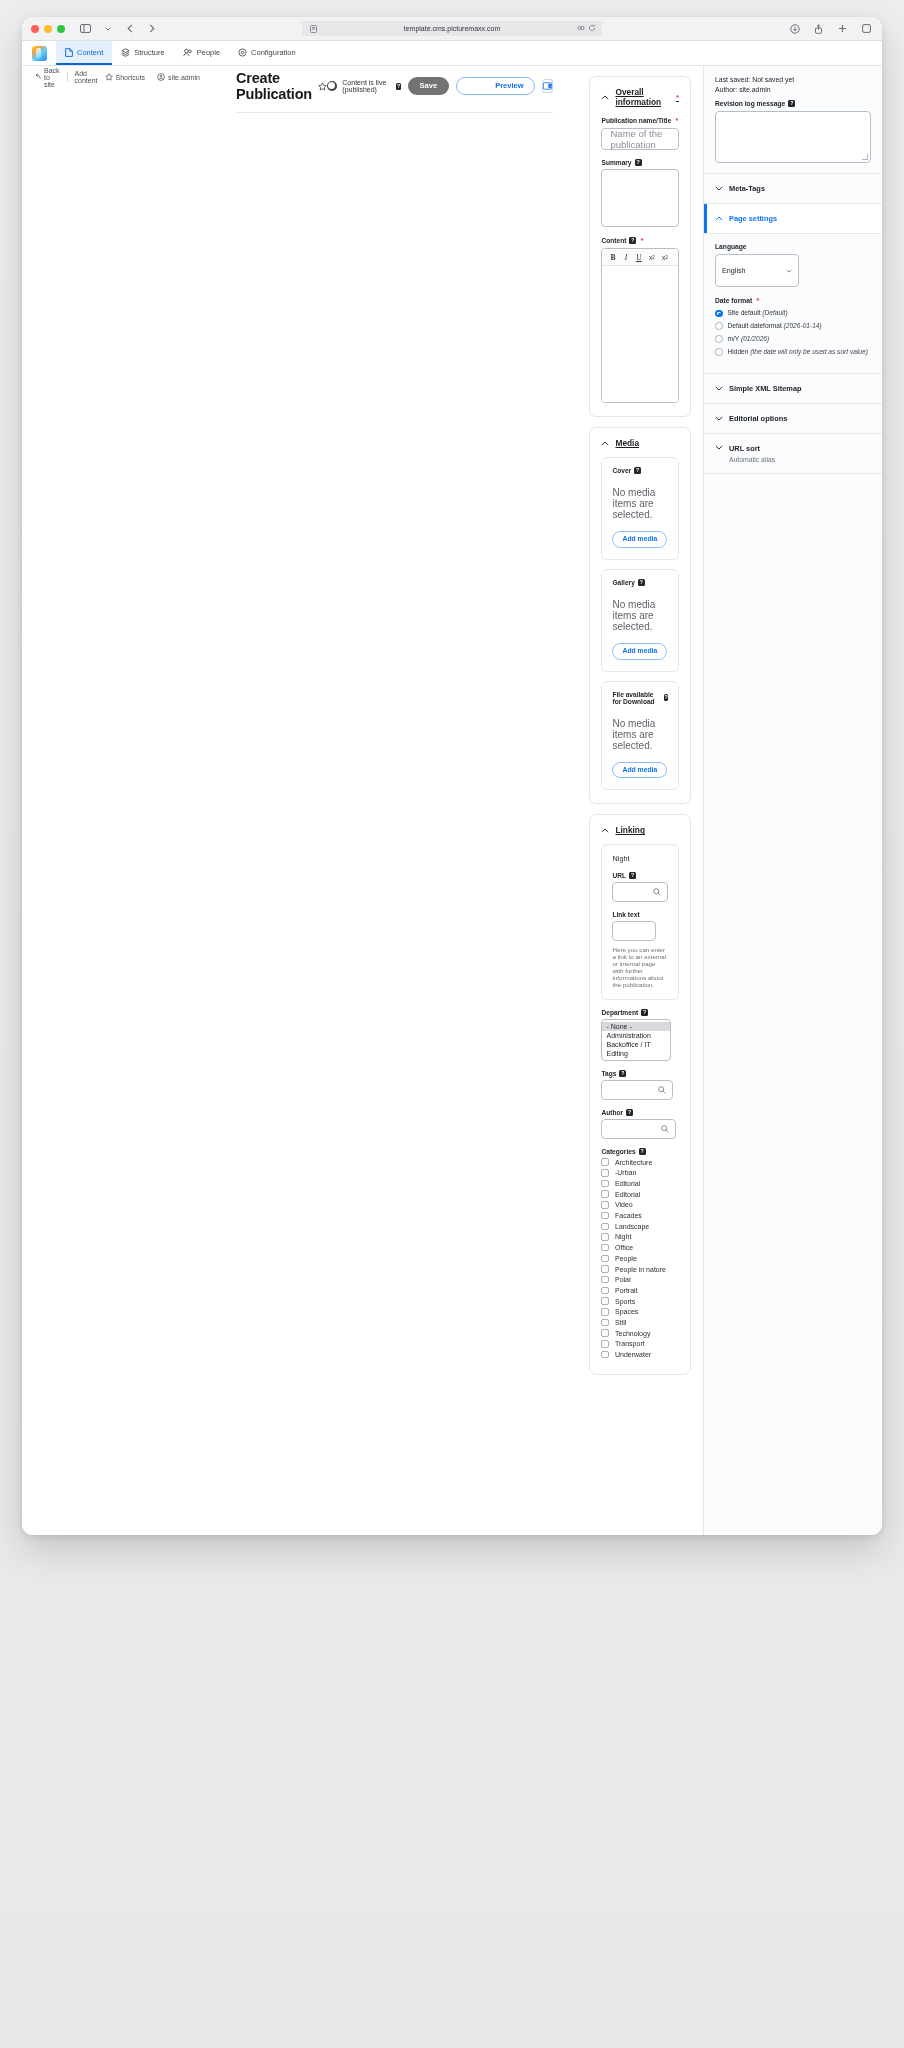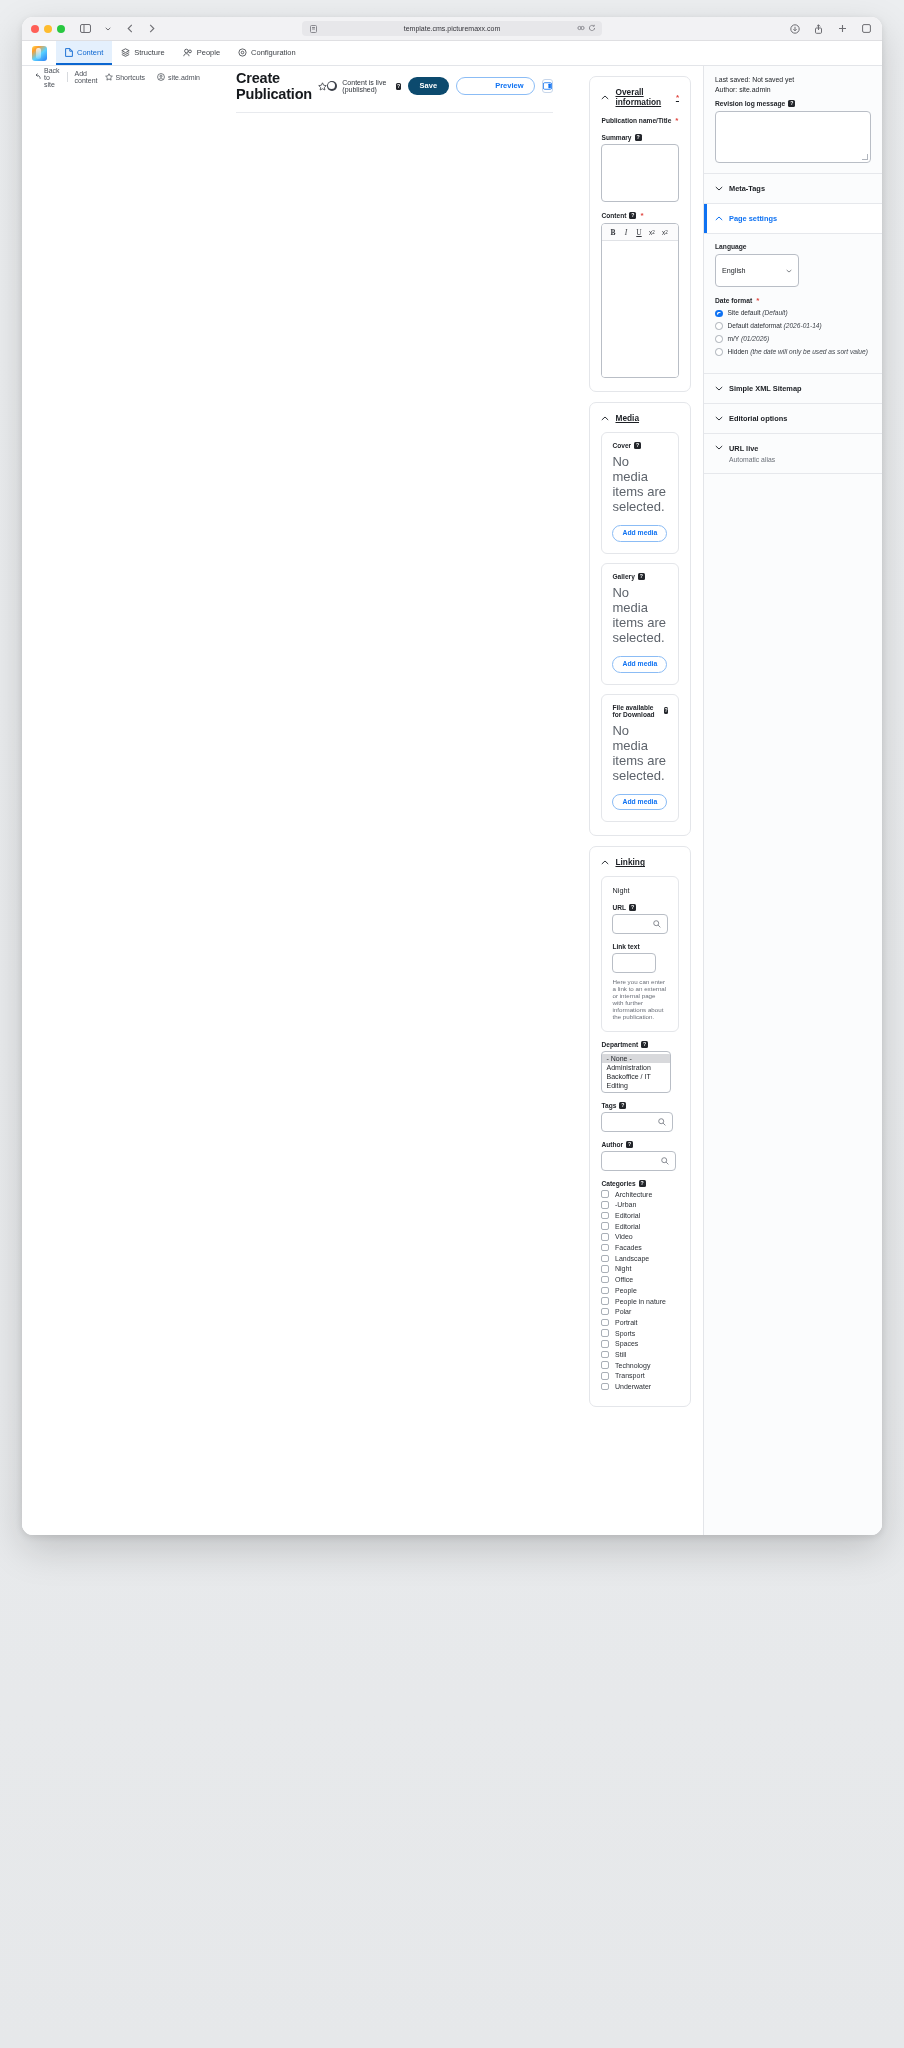--- a/index.html
+++ b/index.html
@@ -132,21 +132,21 @@
     content: ""; position: absolute; left: 1.2px; top: 1.2px;
     width: 7px; height: 7px; border-radius: 50%; background: #fff;
   }
   .btn {
     font-size: 7.5px; font-weight: 600;
     border-radius: 11px;
     padding: 4px 11px;
     cursor: default; line-height: 1;
     border: 1px solid transparent;
   }
-  .btn-primary { background: #0c4a6e; color: #fff; text-align: center; }
+  .btn-primary { background: #737373; color: #fff; text-align: center; }
   .btn-outline { background: #fff; color: #0f72f2; border-color: #8bbcf5; padding-left: 38px; }
   .panel-btn {
     width: 16px; height: 14px; border: 1px solid #c7d6ea; border-radius: 3px;
     display: flex; align-items: center; justify-content: center; color: #0f72f2;
     background:#fff;
   }
 
   
   .form-area { padding: 10px 12px 20px 12px; overflow: hidden; }
   .card {
@@ -214,21 +214,21 @@
     padding: 0 4px; height: 12px;
   }
   .ck-dd .w { width: 44px; }
   .ck-body { height: 136px; background: #fff; }
 
   
   .subcard {
     border: 1px solid #e4e6ea; border-radius: 6px;
     padding: 9px 10px 11px 10px; margin-bottom: 9px;
   }
-  .muted { font-size: 13px; color: #5d636b; margin: 5px 0 7px 0; }
+  .muted { font-size: 10px; color: #5d636b; margin: 13px 0 7px 0; }
   .btn-media {
     display: inline-block;
     font-size: 6.8px; color: #0f72f2; font-weight: 600;
     border: 1px solid #8bbcf5; border-radius: 11px;
     padding: 4px 9px; background: #fff; line-height: 1;
   }
   .helptext { font-size: 6.2px; color: #6b7079; margin-top: 5px; }
 
   
   .listbox {
@@ -506,20 +506,23 @@
               </span>
               <span>Overall information</span>
               <span class="req">*</span>
             </div>
 
             <div class="field">
               <div class="flabel">
                 <span>Publication name/Title</span>
                 <span class="req">*</span>
               </div>
+              <div class="input big">
+                <span>Name of the publication</span>
+              </div>
             </div>
 
 
             <div class="field">
               <div class="flabel">
                 <span>Summary</span>
                 <span class="help">?</span>
               </div>
               <div class="textarea"></div>
             </div>
@@ -929,21 +932,21 @@
           <span>Editorial options</span>
         </div>
 
         <div class="sb-acc" style="align-items:flex-start;">
           <span class="chev" style="margin-top:1px;">
             <svg width="8" height="5" viewBox="0 0 8 5">
                 <path d="M.8 1 4 4l3.2-3" fill="none" stroke="currentColor" stroke-width="1"></path>
               </svg>
           </span>
           <span>
-            <span style="display:block">URL live</span>
+            <span style="display:block">URL sort</span>
             <span class="sub" style="display:block;margin-top:3px;">Automatic alias</span>
           </span>
         </div>
 
       </div>
     </div>
   </div>
 </div>
 
 </body></html>

